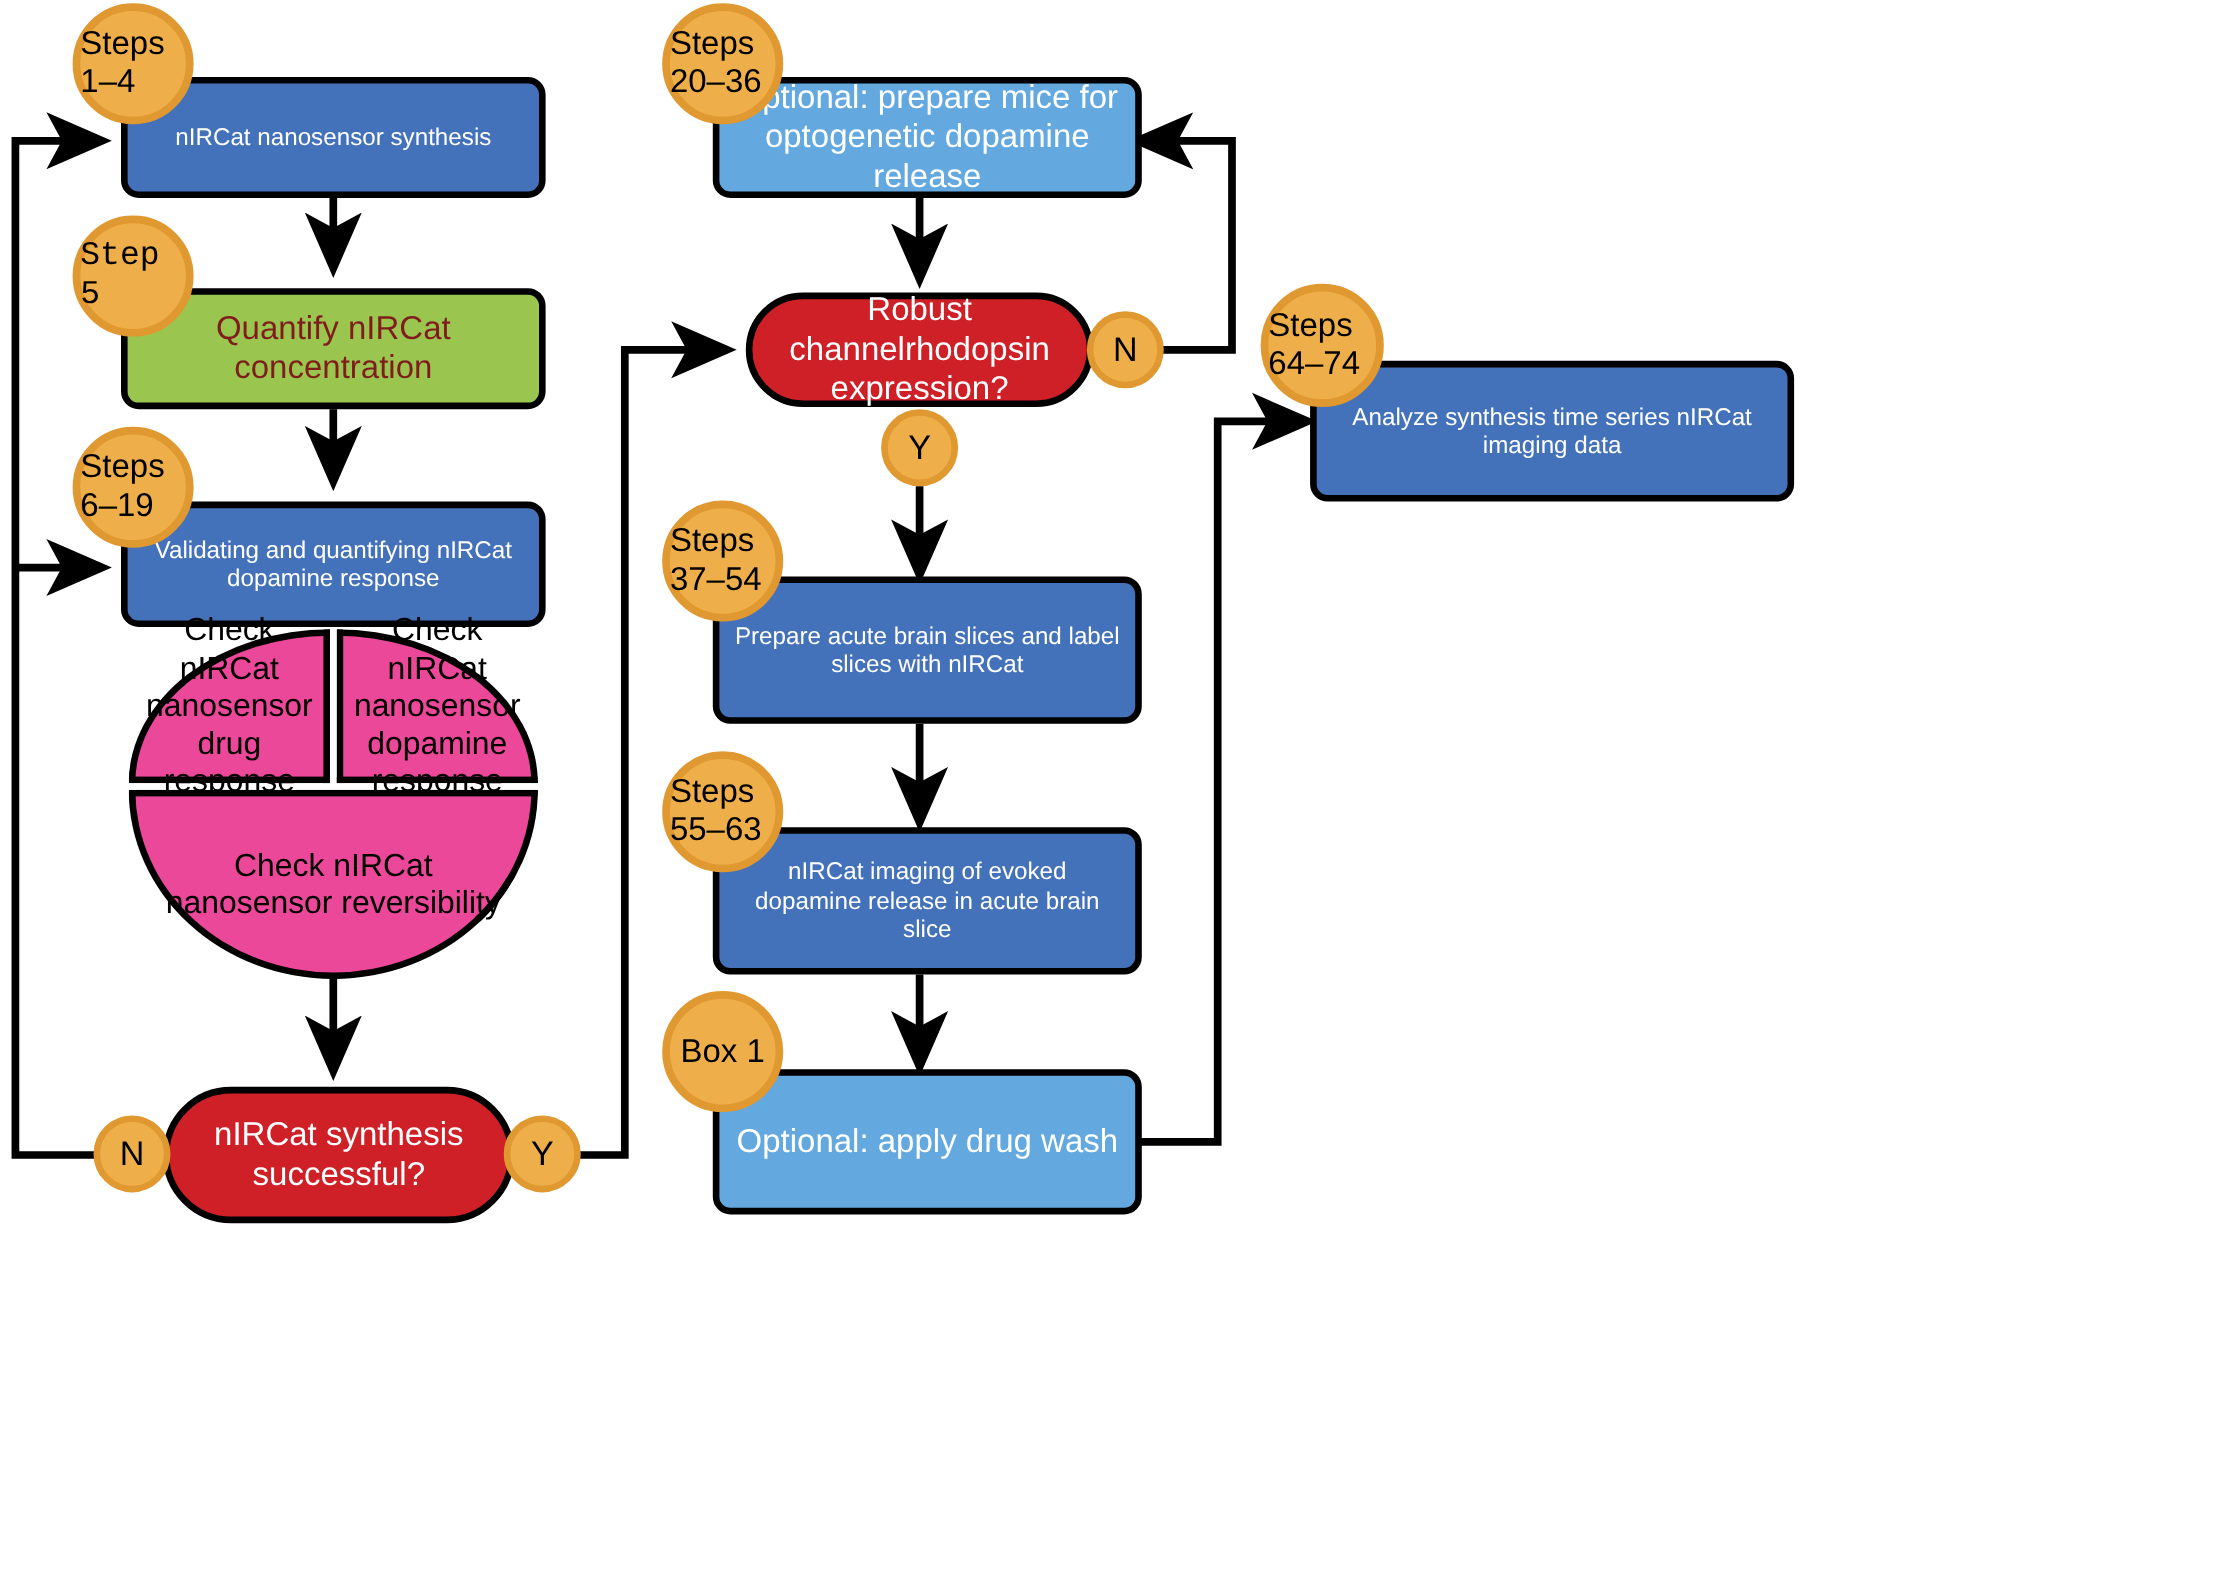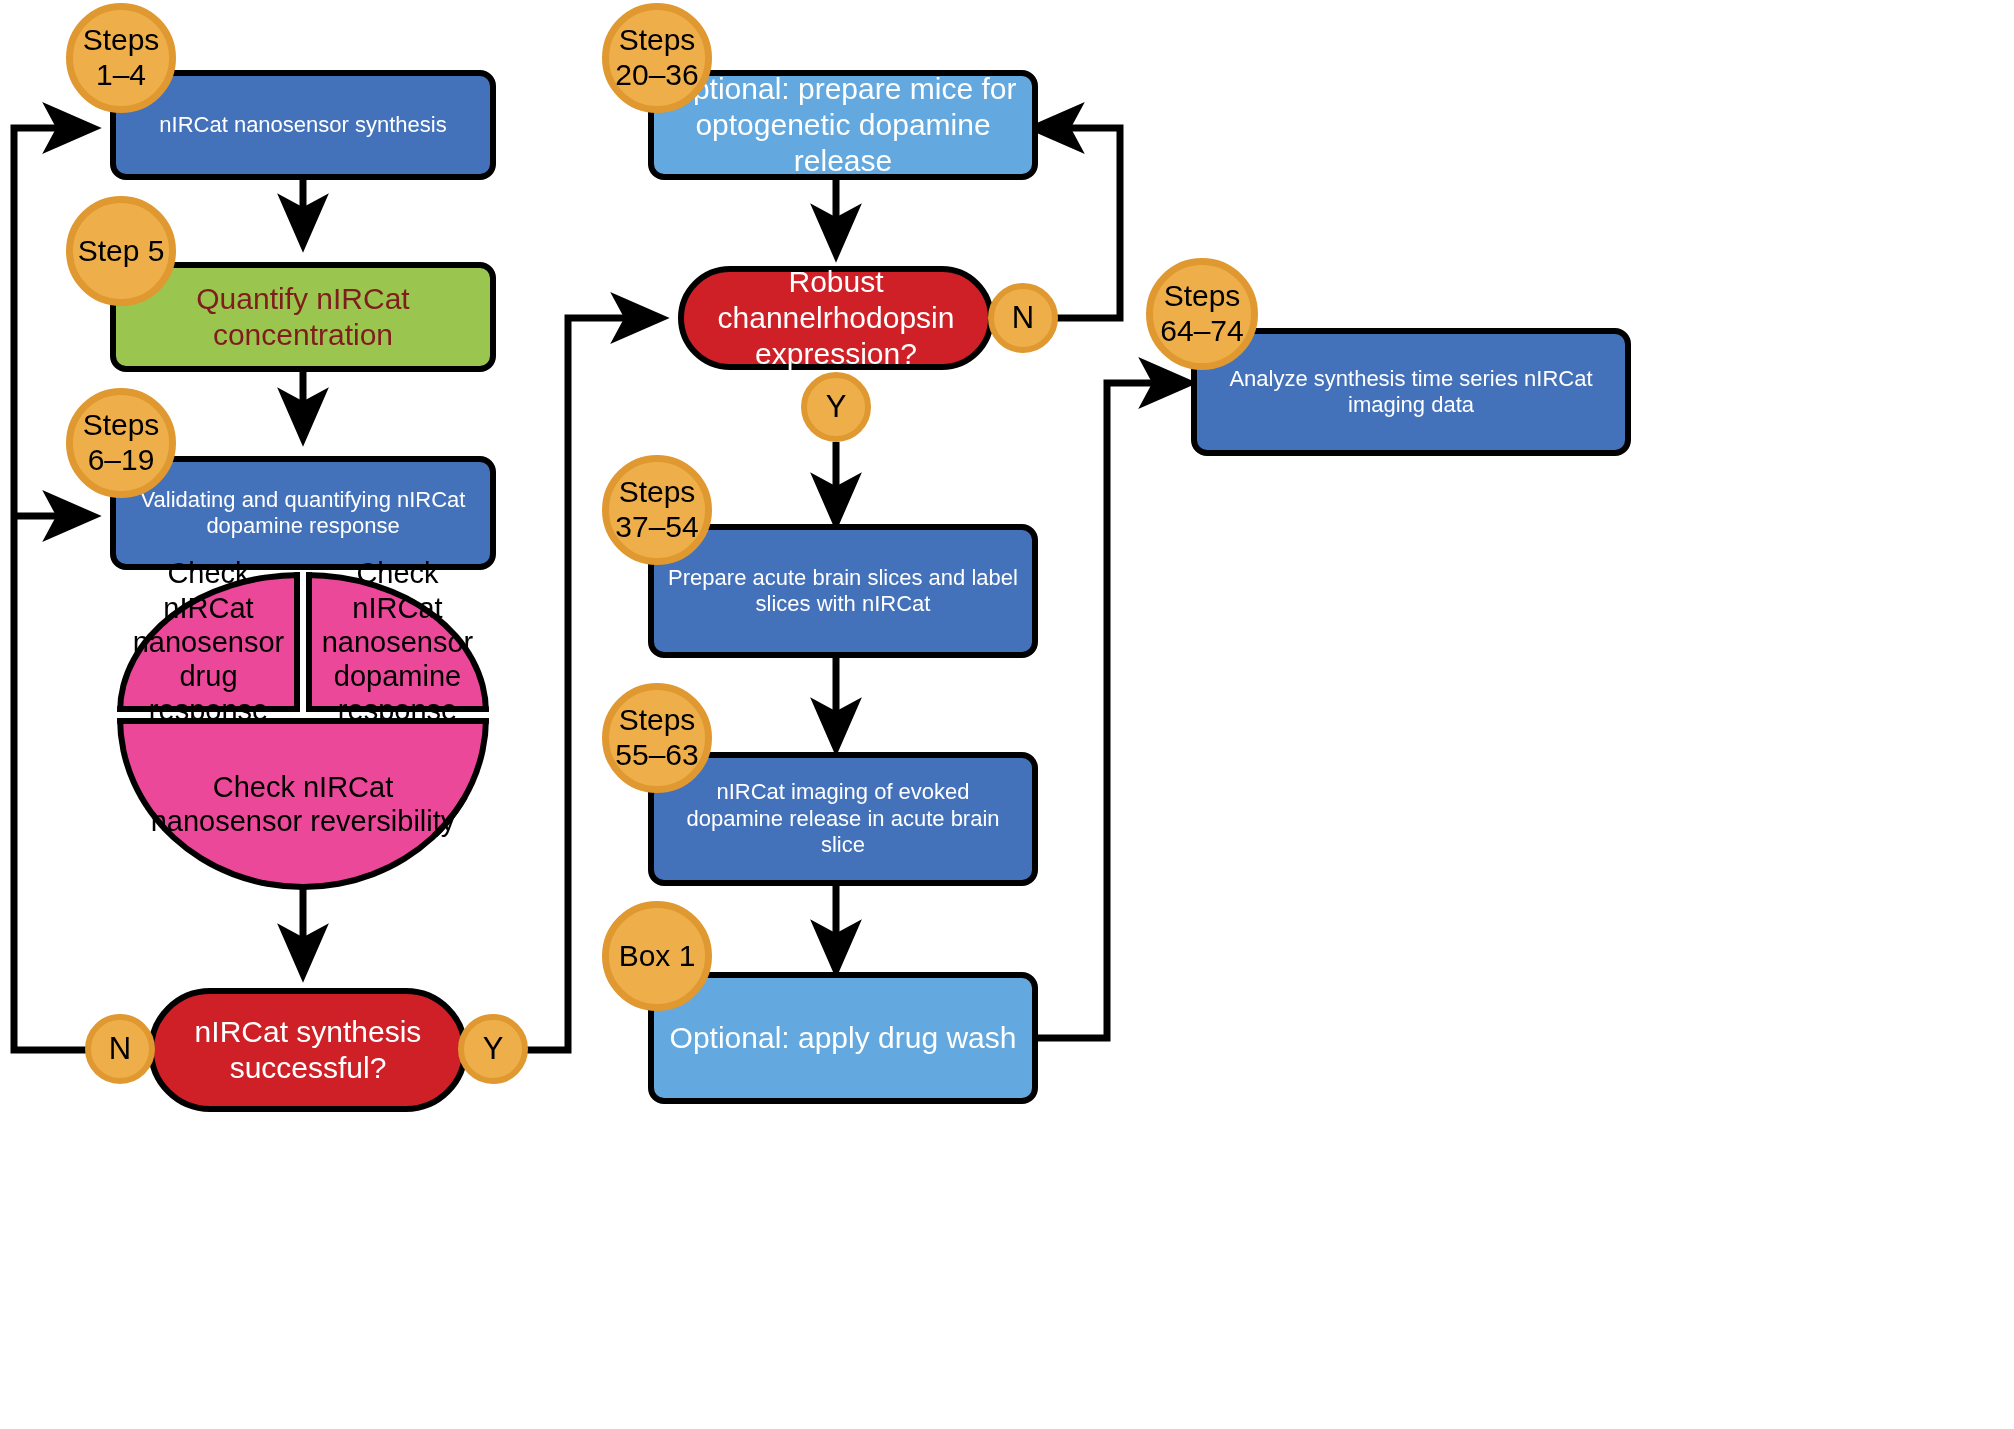--- a/index.html
+++ b/index.html
@@ -48,21 +48,21 @@
   .wedge span{display:block;padding:0 10px;}
 
   
   .bubble{
     position:absolute;
     background:#eeaf4b;
     border:7px solid #e09830;
     border-radius:50%;
     box-sizing:border-box;
     display:flex;align-items:center;justify-content:center;
-    text-align:center;
+    text-align:left;
     color:#000;
     font-size:30px;
     line-height:1.16;
     z-index:5;
   }
   .bubble.small{font-size:31px;border-width:6px;}
   .bubble span{display:block;}
 </style>
 </head>
 <body>
@@ -105,21 +105,21 @@
   <div class="node proc-dark" style="left:110px;top:70px;width:386px;height:110px;">
     <span>nIRCat nanosensor synthesis</span>
   </div>
   <div class="bubble" style="left:66px;top:3px;width:110px;height:110px;">
     <span>Steps 1–4</span>
   </div>
 
   <div class="node proc-green" style="left:110px;top:262px;width:386px;height:110px;">
     <span>Quantify nIRCat concentration</span>
   </div>
-  <div class="bubble" style="left:66px;top:196px;width:110px;height:110px;">
+  <div class="bubble" style="left:66px;top:196px;width:110px;height:110px;font-family:Liberation Mono, monospace;">
     <span>Step 5</span>
   </div>
 
   <div class="node proc-dark" style="left:110px;top:456px;width:386px;height:114px;">
     <span>Validating and quantifying nIRCat dopamine response</span>
   </div>
   <div class="bubble" style="left:66px;top:388px;width:110px;height:110px;">
     <span>Steps 6–19</span>
   </div>
 

